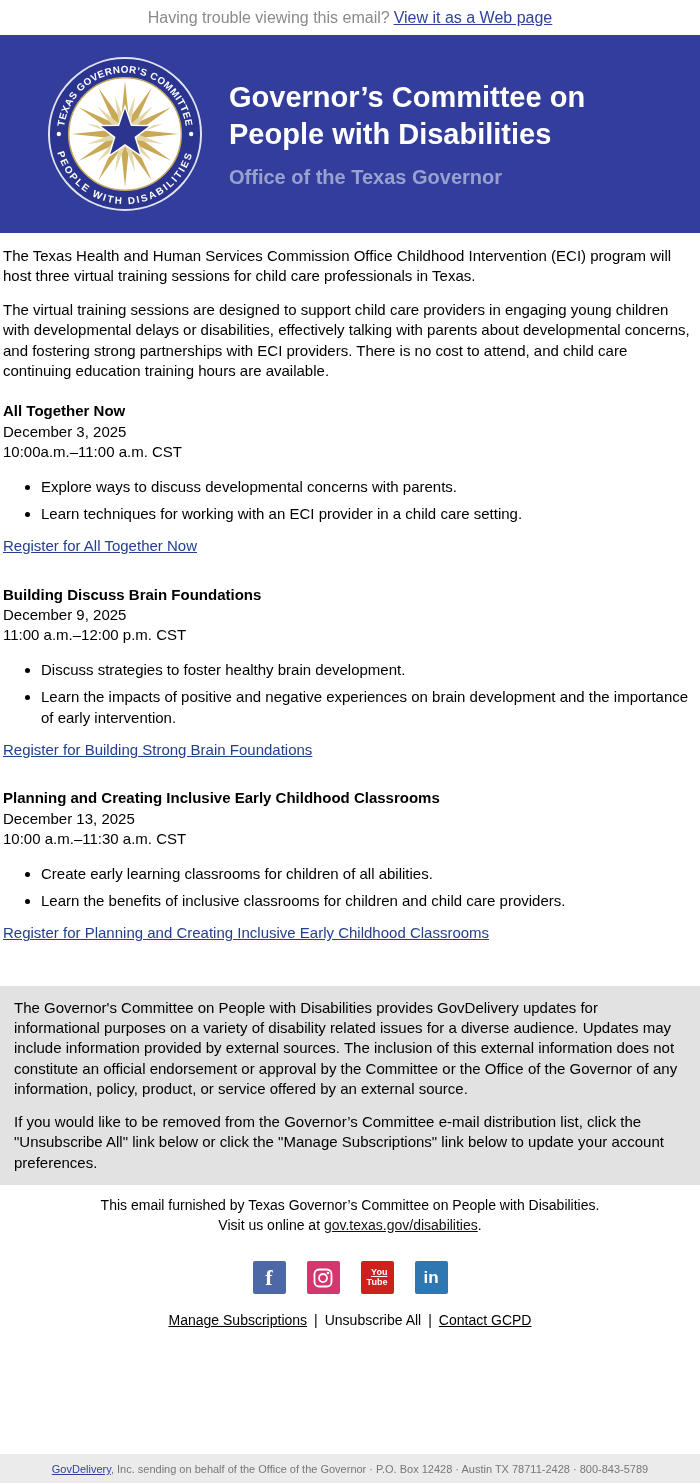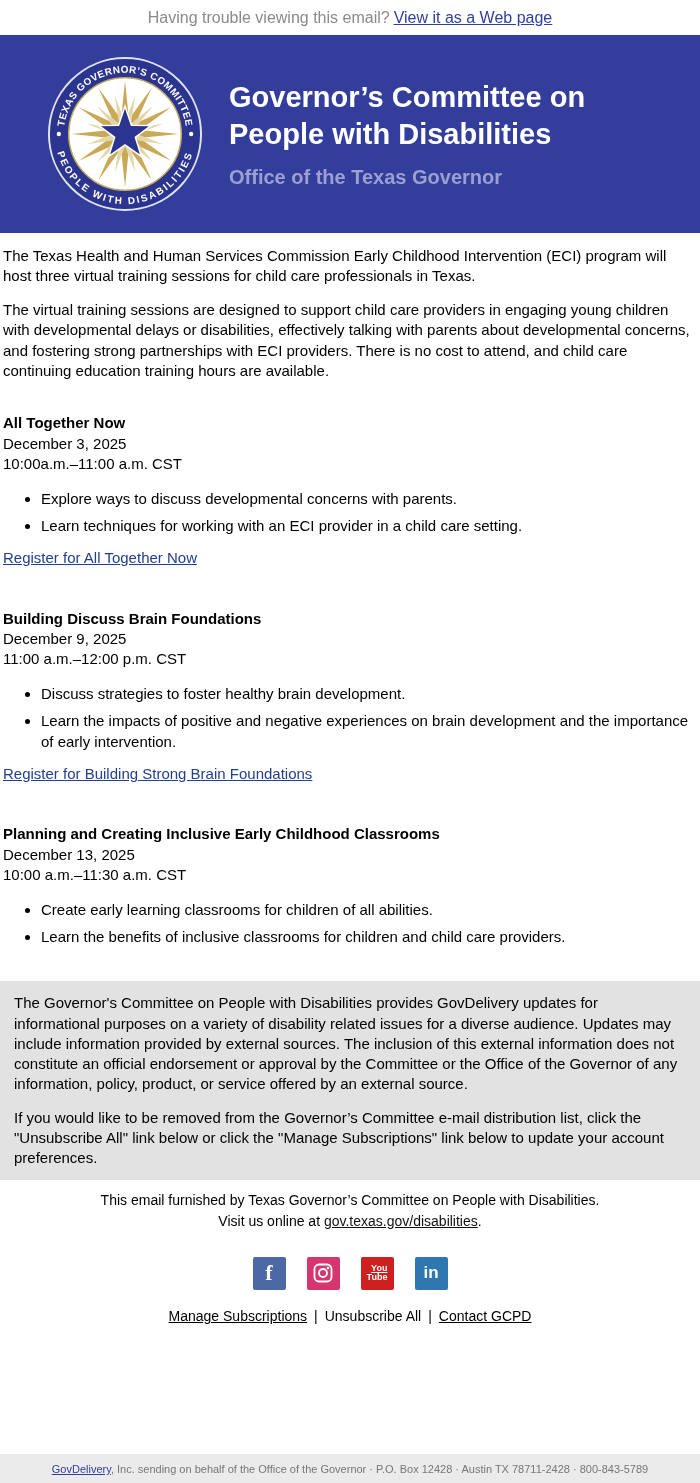--- a/index.html
+++ b/index.html
@@ -18,21 +18,21 @@
             padding-left:46px; box-sizing:border-box; }
   .logo-wrap { width:158px; height:158px; flex:none; display:block; }
   .banner-text { margin-left:25px; }
   .banner-title { color:#ffffff; font-size:29px; font-weight:bold; line-height:1.26; }
   .banner-sub { color:#9aa0d0; font-size:20px; font-weight:bold; margin-top:13px; }
 
   
   .main { padding:0 3px; font-size:15px; line-height:1.36; }
   .article-heading { color:#a32638; font-size:21px; font-weight:bold; line-height:1.22; margin:30px 0 0; }
   .para { margin:13px 0 0; }
-  .session { margin-top:32px; }
+  .session { margin-top:20px; }
   .session-title { font-weight:bold; }
   ul.bullets { margin:14px 0 12px; padding-left:38px; }
   ul.bullets li { margin-bottom:7px; }
   a.register { color:#23408f; display:inline-block; margin:0 0 8px; }
 
   
   .disclaimer { background:#e2e2e2; margin-top:34px; padding:12px 14px; font-size:15px; line-height:1.35; }
   .disclaimer p { margin:0; }
   .disclaimer p + p { margin-top:13px; }
 
@@ -120,21 +120,21 @@
     <div class="banner-text">
       <div class="banner-title">
         <div>Governor’s Committee on</div>
         <div>People with Disabilities</div>
       </div>
       <div class="banner-sub">Office of the Texas Governor</div>
     </div>
   </div>
 
   <div class="main">
-    <p class="para">The Texas Health and Human Services Commission Early Childhood Intervention (ECI) program will host three virtual training sessions for child care professionals in Texas.</p>
+    <p class="para">The Texas Health and Human Services Commission Office Childhood Intervention (ECI) program will host three virtual training sessions for child care professionals in Texas.</p>
     <p class="para">The virtual training sessions are designed to support child care providers in engaging young children with developmental delays or disabilities, effectively talking with parents about developmental concerns, and fostering strong partnerships with ECI providers. There is no cost to attend, and child care continuing education training hours are available.</p>
 
     
     <div class="session">
       <div class="session-title">All Together Now</div>
       <div>December 3, 2025</div>
       <div>10:00a.m.–11:00 a.m. CST</div>
     </div>
     <ul class="bullets">
       <li>Explore ways to discuss developmental concerns with parents.</li>
@@ -157,20 +157,21 @@
     
     <div class="session">
       <div class="session-title">Planning and Creating Inclusive Early Childhood Classrooms</div>
       <div>December 13, 2025</div>
       <div>10:00 a.m.–11:30 a.m. CST</div>
     </div>
     <ul class="bullets">
       <li>Create early learning classrooms for children of all abilities.</li>
       <li>Learn the benefits of inclusive classrooms for children and child care providers.</li>
     </ul>
+    <a href="#" class="register">Register for Planning and Creating Inclusive Early Childhood Classrooms</a>
   </div>
 
   <div class="disclaimer">
     <p>The Governor's Committee on People with Disabilities provides GovDelivery updates for informational purposes on a variety of disability related issues for a diverse audience. Updates may include information provided by external sources. The inclusion of this external information does not constitute an official endorsement or approval by the Committee or the Office of the Governor of any information, policy, product, or service offered by an external source.</p>
     <p>If you would like to be removed from the Governor’s Committee e-mail distribution list, click the "Unsubscribe All" link below or click the "Manage Subscriptions" link below to update your account preferences.</p>
   </div>
 
   <div class="footer-note">
     <div>This email furnished by Texas Governor’s Committee on People with Disabilities.</div>
     <div>

